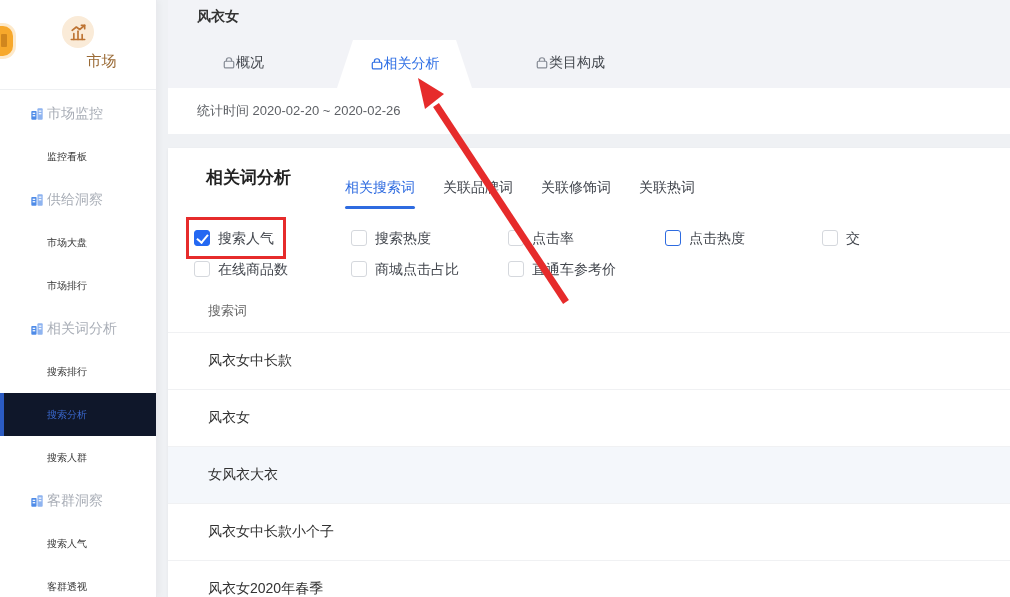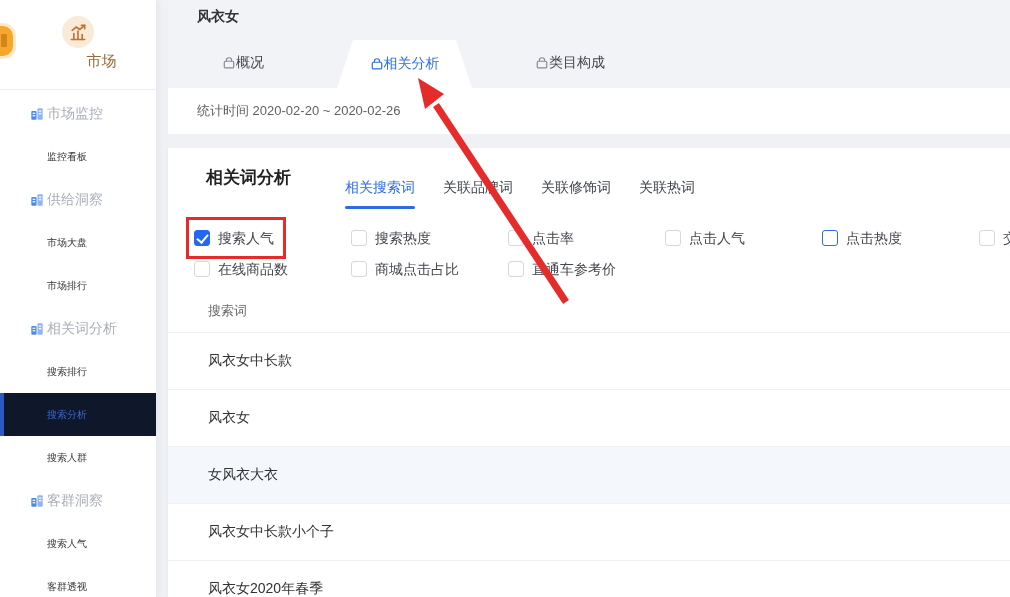--- a/index.html
+++ b/index.html
@@ -270,24 +270,20 @@
       </div>
       <div class="cb-col">
         <span class="cbx"></span>
         <span class="cb-label">搜索热度</span>
       </div>
       <div class="cb-col">
         <span class="cbx"></span>
         <span class="cb-label">点击率</span>
       </div>
       <div class="cb-col">
-        <span class="cbx"></span>
-        <span class="cb-label">点击人气</span>
-      </div>
-      <div class="cb-col">
         <span class="cbx focused"></span>
         <span class="cb-label">点击热度</span>
       </div>
       <div class="cb-col">
         <span class="cbx"></span>
         <span class="cb-label">交</span>
       </div>
     </div>
 
     <div class="cb-row r2">

